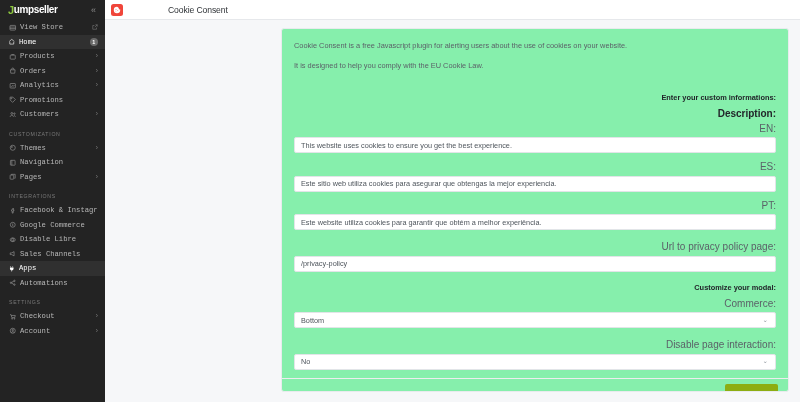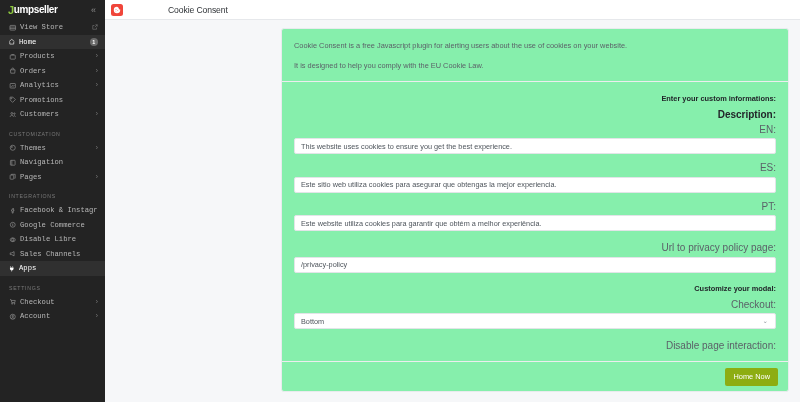--- a/index.html
+++ b/index.html
@@ -357,20 +357,31 @@
         <span class="ico">
           <svg viewBox="0 0 16 16" fill="currentColor">
             <path d="M5.2 2.4h1.2v2.4H5.2zM9.6 2.4h1.2v2.4H9.6z"></path>
             <path d="M4.2 5.4h7.6v2.4a3.8 3.8 0 01-7.6 0z"></path>
             <path d="M7.4 11.3h1.2v2.6H7.4z"></path>
           </svg>
         </span>
         <span class="lbl">Apps</span>
       </div>
 
+      <div class="sb-item">
+        <span class="ico">
+          <svg viewBox="0 0 16 16" fill="none" stroke="currentColor" stroke-width="1.3">
+            <circle cx="11.6" cy="4" r="1.5"></circle>
+              <circle cx="11.6" cy="12" r="1.5"></circle>
+              <circle cx="4.2" cy="8" r="1.5"></circle>
+            <path d="M5.6 7.1l4.6-2.3M5.6 8.9l4.6 2.3"></path>
+          </svg>
+        </span>
+        <span class="lbl">Automations</span>
+      </div>
 
       <div class="sb-group">SETTINGS</div>
 
 
       <div class="sb-item">
         <span class="ico">
           <svg viewBox="0 0 16 16" fill="none" stroke="currentColor" stroke-width="1.3">
             <path d="M2.4 3.4h2l1.6 6.4h6.2l1.2-4.6H5"></path>
               <circle cx="6.6" cy="12.3" r="1"></circle>
               <circle cx="11.6" cy="12.3" r="1"></circle>
@@ -444,29 +455,33 @@
 
           <div class="f-label">Url to privacy policy page:</div>
           <div class="field">
             <span>/privacy-policy</span>
           </div>
 
           <div class="gap-sm"></div>
 
           <div class="h-label">Customize your modal:</div>
 
-          <div class="f-label">Checkout:</div>
+          <div class="f-label">Commerce:</div>
           <div class="select">
             <span>Bottom</span>
             <span class="chev-d">⌄</span>
           </div>
 
           <div class="gap-sm"></div>
 
           <div class="f-label">Disable page interaction:</div>
+          <div class="select">
+            <span>No</span>
+            <span class="chev-d">⌄</span>
+          </div>
 
         </div>
 
         <div class="card-footer">
           <button class="save-btn">Home Now</button>
         </div>
 
       </div>
     </div>
 

